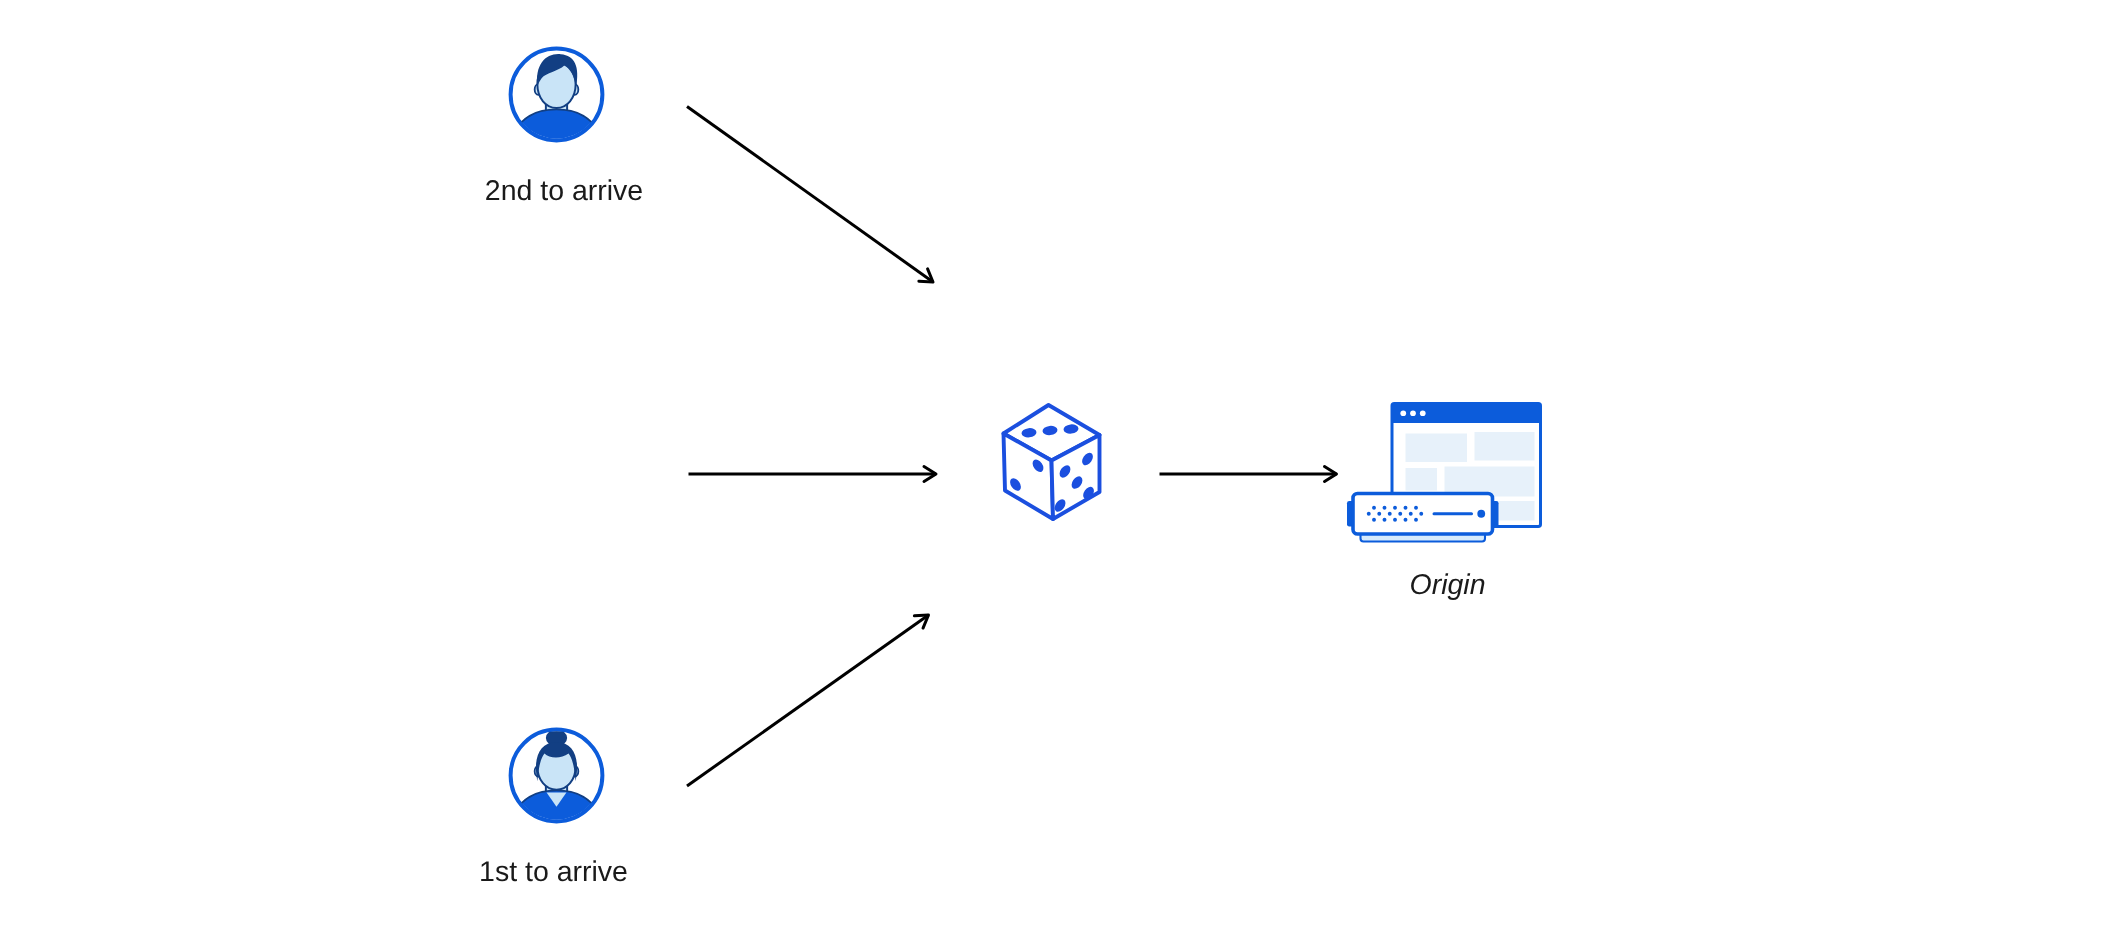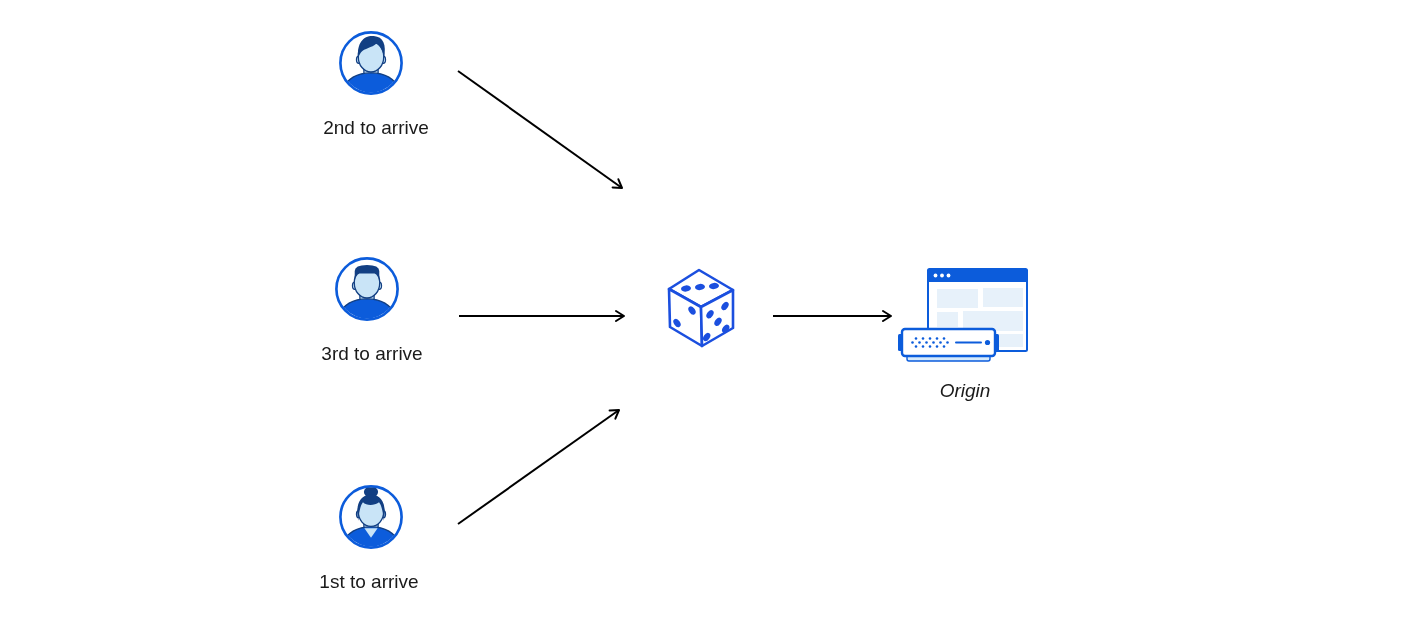--- a/index.html
+++ b/index.html
@@ -55,40 +55,20 @@
         <ellipse cx="23.2" cy="32.5" rx="2.6" ry="3.8" fill="var(--face-blue)" stroke="var(--dark-navy)" stroke-width="1.3"></ellipse>
         <ellipse cx="48.8" cy="32.5" rx="2.6" ry="3.8" fill="var(--face-blue)" stroke="var(--dark-navy)" stroke-width="1.3"></ellipse>
         <path d="M36 13.5 C44 13.5 49.5 19.5 49.5 29 C49.5 38.5 43.5 45.5 36 45.5 C28.5 45.5 22.5 38.5 22.5 29 C22.5 19.5 28 13.5 36 13.5 Z" fill="var(--face-blue)" stroke="var(--dark-navy)" stroke-width="1.4"></path>
         <path d="M22.5 31 C20.5 14 29 6.5 39 7.5 C49 8.5 52.5 16 49.8 31
                  C48.8 23 45.5 17.5 41.5 15.5 C37.5 19.5 28.5 20.5 25.5 24.5 C24 26.5 23 28.5 22.5 31 Z" fill="var(--dark-navy)"></path>
       </g>
     </svg>
     <div class="label" style="left:-41px;top:88px;">2nd to arrive</div>
   </div>
 
-  <div class="node" style="left:333px;top:255px;">
-    <svg width="68" height="68" viewBox="0 0 72 72" xmlns="http://www.w3.org/2000/svg">
-      <defs>
-          <clipPath id="c2">
-            <circle cx="36" cy="36" r="31.2"></circle>
-          </clipPath>
-        </defs>
-      <circle cx="36" cy="36" r="32.4" fill="#ffffff" stroke="var(--primary-blue)" stroke-width="2.8"></circle>
-      <g clip-path="url(#c2)">
-        <path d="M28.5 36 h15 v14 h-15 Z" fill="var(--face-blue)" stroke="var(--dark-navy)" stroke-width="1.4"></path>
-        <path d="M2 72 C8 52 21 46.5 36 46.5 C51 46.5 64 52 70 72 Z" fill="var(--primary-blue)" stroke="var(--dark-navy)" stroke-width="1.4"></path>
-        <ellipse cx="23.2" cy="32.5" rx="2.6" ry="3.8" fill="var(--face-blue)" stroke="var(--dark-navy)" stroke-width="1.3"></ellipse>
-        <ellipse cx="48.8" cy="32.5" rx="2.6" ry="3.8" fill="var(--face-blue)" stroke="var(--dark-navy)" stroke-width="1.3"></ellipse>
-        <path d="M36 14 C44 14 49.5 20 49.5 29 C49.5 38.5 43.5 45.5 36 45.5 C28.5 45.5 22.5 38.5 22.5 29 C22.5 20 28 14 36 14 Z" fill="var(--face-blue)" stroke="var(--dark-navy)" stroke-width="1.4"></path>
-        <path d="M23 29 L23 17 Q23 10.5 36 10.5 Q49 10.5 49 17 L49 29
-                 C48.5 23.5 46.5 20.5 44 19.5 L28 19.5 C25.5 20.5 23.5 23.5 23 29 Z" fill="var(--dark-navy)"></path>
-      </g>
-    </svg>
-    <div class="label" style="left:-41px;top:88px;">3rd to arrive</div>
-  </div>
 
   <div class="node" style="left:337px;top:483px;">
     <svg width="68" height="68" viewBox="0 0 72 72" xmlns="http://www.w3.org/2000/svg">
       <defs>
           <clipPath id="c3">
             <circle cx="36" cy="36" r="31.2"></circle>
           </clipPath>
         </defs>
       <circle cx="36" cy="36" r="32.4" fill="#ffffff" stroke="var(--primary-blue)" stroke-width="2.8"></circle>
       <g clip-path="url(#c3)">

